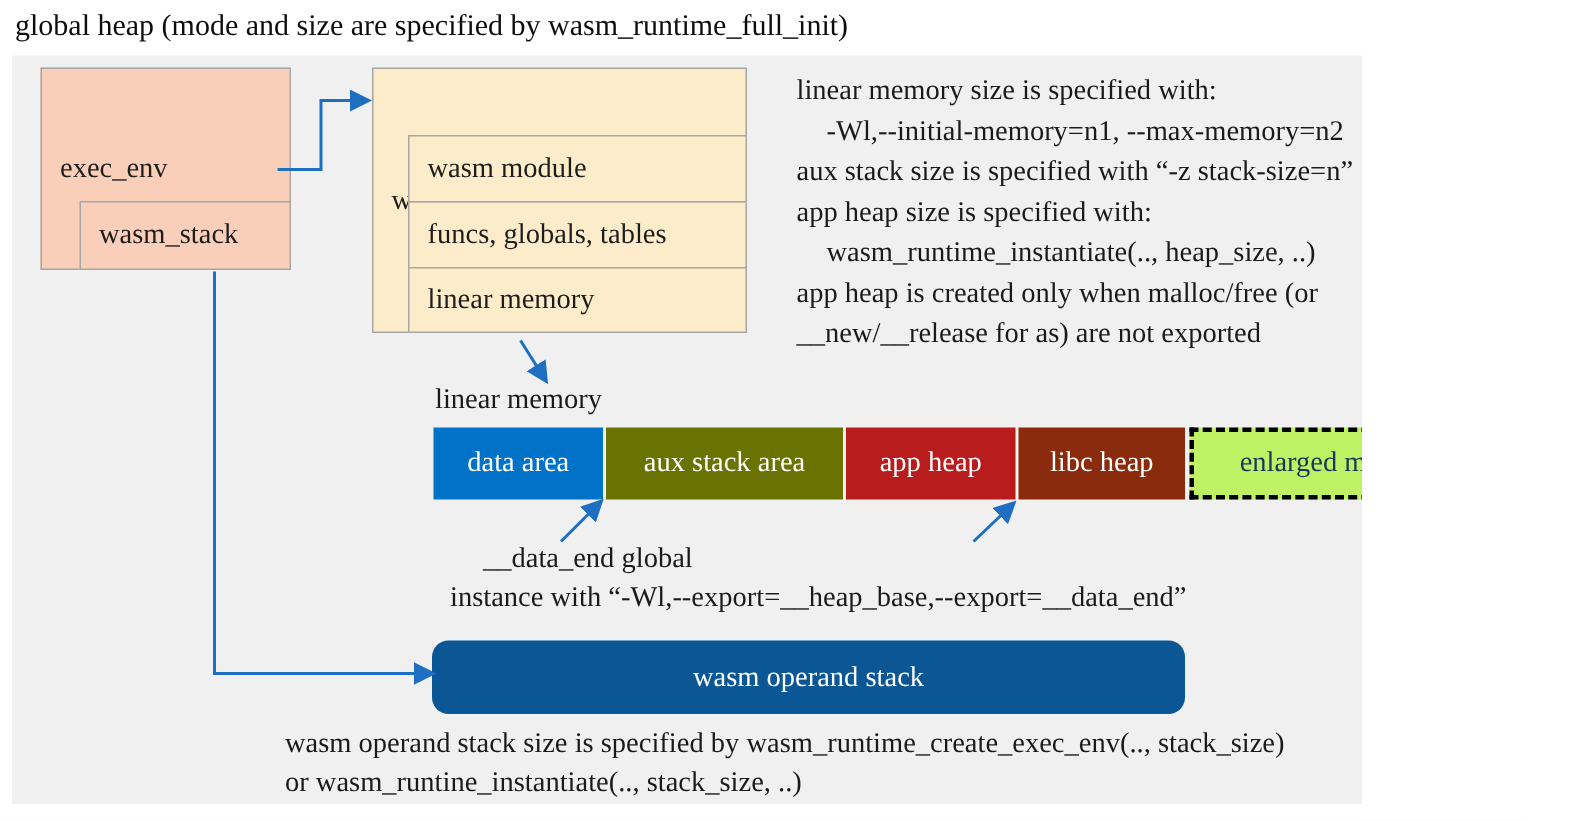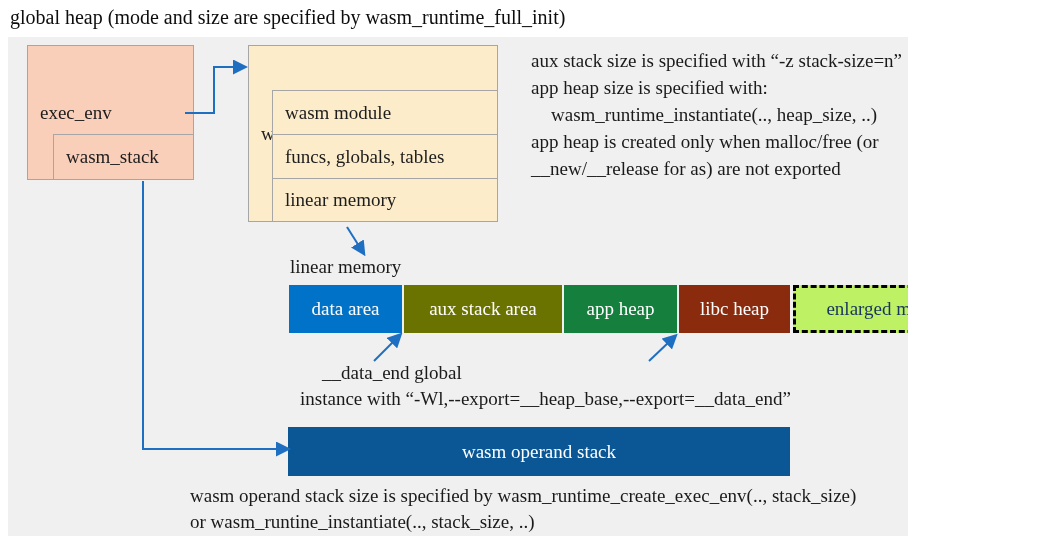--- a/index.html
+++ b/index.html
@@ -69,41 +69,43 @@
     <div class="box-label">funcs, globals, tables</div>
   </div>
   <div class="box cream" style="left:272px;top:90px;width:226px;height:45px;">
     <div class="box-label">wasm module</div>
   </div>
   <div class="box cream" style="left:272px;top:178px;width:226px;height:44px;">
     <div class="box-label">linear memory</div>
   </div>
 
   <div class="notes">
+    <div class="line">linear memory size is specified with:</div>
+    <div class="line indent">-Wl,--initial-memory=n1, --max-memory=n2</div>
     <div class="line">aux stack size is specified with “-z stack-size=n”</div>
     <div class="line">app heap size is specified with:</div>
     <div class="line indent">wasm_runtime_instantiate(.., heap_size, ..)</div>
     <div class="line">app heap is created only when malloc/free (or</div>
     <div class="line">__new/__release for as) are not exported</div>
   </div>
 
   <div class="free-label" style="left:290px;top:256px;">linear memory</div>
 
   <div class="membar">
     <div class="seg" style="width: 113px; color: rgb(255, 255, 255); background: rgb(0, 114, 200);">data area</div>
     <div class="seg" style="width: 158px; color: rgb(255, 255, 255); background: rgb(107, 115, 0);">aux stack area</div>
-    <div class="seg" style="width: 113px; color: rgb(255, 255, 255); background: #15803d;">app heap</div>
+    <div class="seg" style="width: 113px; color: rgb(255, 255, 255); background: #b91c1c;">app heap</div>
     <div class="seg" style="width: 111px; color: rgb(255, 255, 255); background: rgb(138, 43, 13);">libc heap</div>
     <div class="seg dashed" style="width: 200px; color: rgb(23, 53, 94);">enlarged memory</div>
   </div>
 
   <div class="free-label" style="left:322px;top:362px;">__data_end global</div>
   <div class="free-label" style="left:300px;top:388px;">instance with “-Wl,--export=__heap_base,--export=__data_end”</div>
 
-  <div class="operand" style="background: rgb(11, 87, 149);">
+  <div class="operand" style="background: rgb(11, 87, 149); border-radius: 11px;">
     <span>wasm operand stack</span>
   </div>
 
   <div class="footer">
     <div>wasm operand stack size is specified by wasm_runtime_create_exec_env(.., stack_size)</div>
     <div>or wasm_runtine_instantiate(.., stack_size, ..)</div>
   </div>
 
   <svg class="arrows" viewBox="0 0 1054 547">
     <defs>

